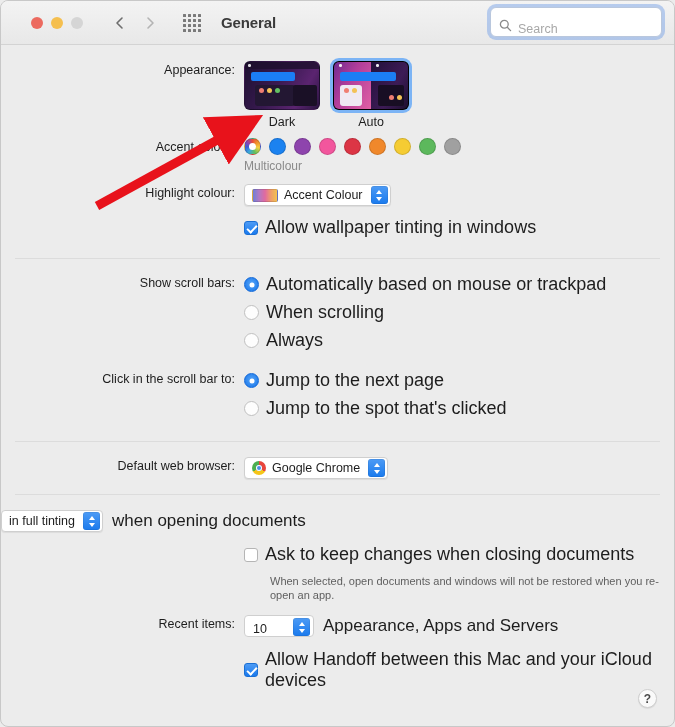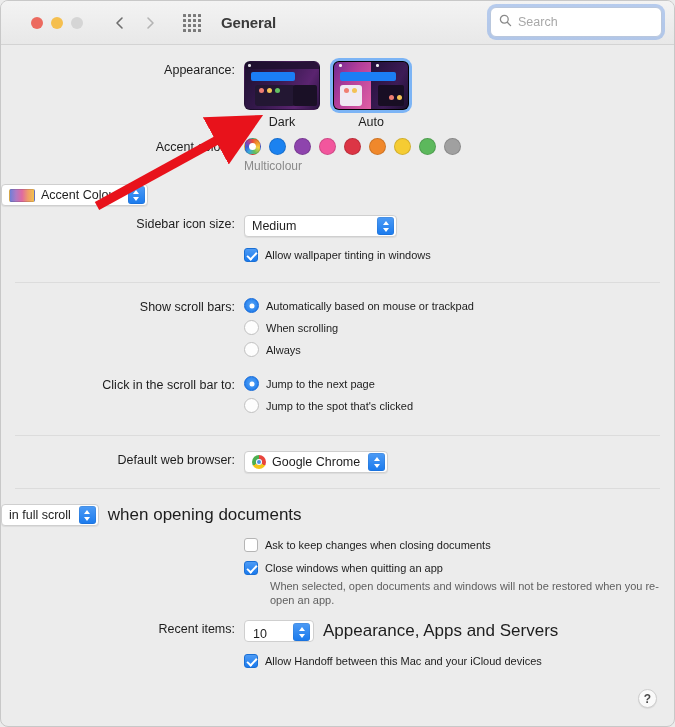--- a/index.html
+++ b/index.html
@@ -50,21 +50,21 @@
     letter-spacing:-0.1px;
   }
 
   .searchbox {
     position:absolute; right:12px; top:6px;
     width:172px; height:30px;
     background:#fff;
     border-radius:6px;
     border:1px solid #b9c7dd;
     box-shadow: 0 0 0 3px rgba(100,150,230,.42);
-    display:flex; align-items:center; padding:0 8px;
+    display:flex; align-items:flex-end; padding:0 8px;
   }
   .searchbox .sicon { margin-right:6px; flex:none; }
   .searchbox .sph { font-size:12.5px; color:#a8a8a8; }
 
   
   .content { position:relative; padding:0; }
   .row { display:flex; align-items:flex-start; }
   .lab {
     width:243px; text-align:right; padding-right:9px;
     font-size:12.5px; color:#1d1d1d; flex:none;
@@ -195,21 +195,21 @@
   }
   .rb {
     width:15px; height:15px; border-radius:50%; flex:none; margin-right:7px;
     background: #fdfdfd; border:1px solid #c0c0c0; position:relative;
   }
   .rb.on { background: radial-gradient(circle at 50% 45%, #58a6f8, #1372e8); border-color:#1268d8; }
   .rb.on::after {
     content:""; position:absolute; left:50%; top:50%; transform:translate(-50%,-50%);
     width:5px; height:5px; border-radius:50%; background:#fff;
   }
-  .optlabel { font-size:11px; color:#1d1d1d; }
+  .optlabel { font-size:18px; color:#1d1d1d; }
   .hint { font-size:11px; color:#5f5f5f; line-height:14px; max-width:400px; }
   .inlinetxt { font-size:17px; color:#1d1d1d; margin-left:9px; }
 
   .helpbtn {
     position:absolute; right:17px; bottom:18px;
     width:19px; height:19px; border-radius:50%;
     background:#fafafa; border:1px solid #cecece;
     display:flex; align-items:center; justify-content:center;
     font-size:12px; color:#4a4a4a; font-weight:bold;
     box-shadow: 0 1px 1px rgba(0,0,0,.08);
@@ -335,38 +335,30 @@
           <span class="sw" style="background:#f0882b"></span>
           <span class="sw" style="background:#f5cc33"></span>
           <span class="sw" style="background:#5cb85c"></span>
           <span class="sw" style="background:#a0a0a0"></span>
         </div>
         <div class="multilabel">Multicolour</div>
       </div>
     </div>
 
     <div class="row" style="padding-top:11px">
+      <div class="lab">Highlight colour:</div>
       <div class="ctl">
         <div class="popup">
           <span class="grad"></span>
           <span class="ptext">Accent Colour</span>
           <span class="stepper"></span>
         </div>
       </div>
     </div>
 
-    <div class="row" style="padding-top:9px">
-      <div class="lab">Sidebar icon size:</div>
-      <div class="ctl">
-        <div class="popup" style="width:153px">
-          <span class="ptext" style="flex:1">Medium</span>
-          <span class="stepper"></span>
-        </div>
-      </div>
-    </div>
 
     <div class="row" style="padding-top:11px">
       <div class="lab"></div>
       <div class="ctl">
         <div class="opt">
           <span class="cb on"></span>
           <span class="optlabel">Allow wallpaper tinting in windows</span>
         </div>
       </div>
     </div>
@@ -416,44 +408,40 @@
           <span class="stepper"></span>
         </div>
       </div>
     </div>
 
     <div class="divider" style="margin-top:15px"></div>
 
     <div class="row" style="padding-top:15px">
       <div class="ctl" style="display:flex; align-items:center;">
         <div class="popup">
-          <span class="ptext">in full scroll</span>
+          <span class="ptext">in full tinting</span>
           <span class="stepper"></span>
         </div>
         <span class="inlinetxt">when opening documents</span>
       </div>
     </div>
 
     <div class="row" style="padding-top:12px">
       <div class="lab"></div>
       <div class="ctl">
         <div class="opt">
           <span class="cb"></span>
           <span class="optlabel">Ask to keep changes when closing documents</span>
         </div>
       </div>
     </div>
 
     <div class="row" style="padding-top:2px">
       <div class="lab"></div>
       <div class="ctl">
-        <div class="opt" style="margin-bottom:4px">
-          <span class="cb on"></span>
-          <span class="optlabel">Close windows when quitting an app</span>
-        </div>
         <div class="hint" style="margin-left:26px">When selected, open documents and windows will not be restored when you re-open an app.</div>
       </div>
     </div>
 
     <div class="row" style="padding-top:13px">
       <div class="lab">Recent items:</div>
       <div class="ctl" style="display:flex; align-items:center;">
         <div class="numfield">
           <span class="nval">10</span>
           <span class="stepper" style="margin-left:2px"></span>

